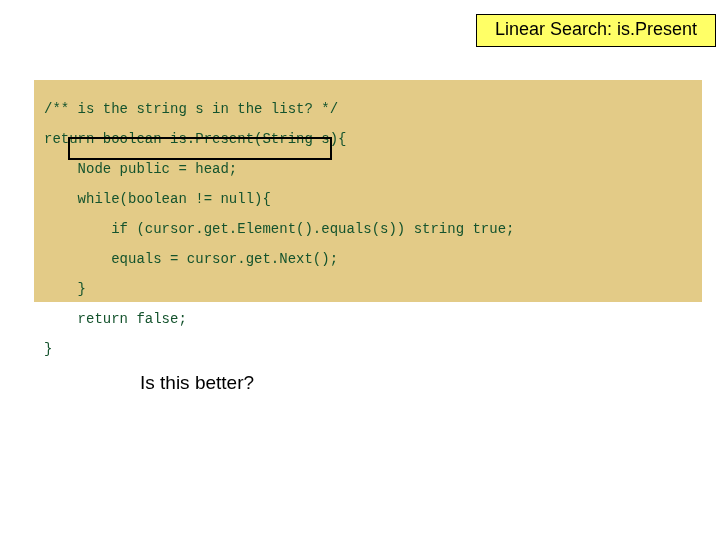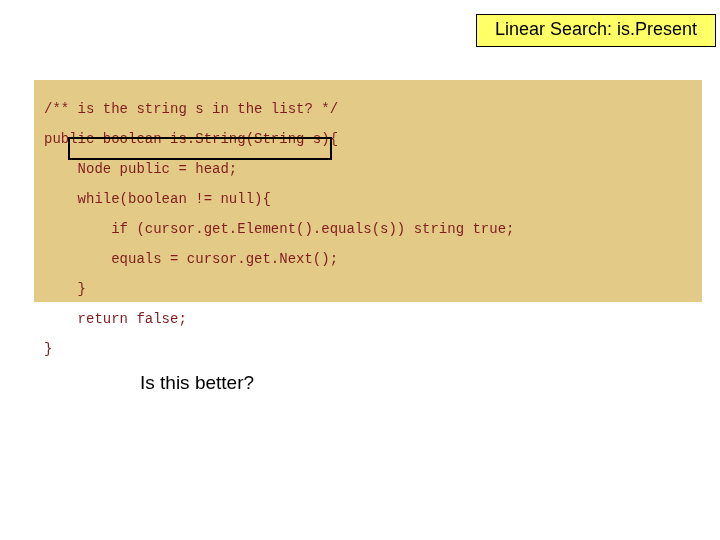--- a/index.html
+++ b/index.html
@@ -24,21 +24,21 @@
     position: absolute;
     top: 72px;
     left: 26px;
     width: 668px;
     height: 222px;
     background: #e3cb87;
     padding: 14px 6px 6px 6px;
     font-family: "Courier New", Courier, monospace;
     font-size: 14px;
     line-height: 22px;
-    color: #7f1d1d;
+    color: #14532d;
   }
   .code-line { white-space: pre; }
   .highlight-box {
     position: absolute;
     border: 2px solid #000;
     background: transparent;
     pointer-events: none;
   }
   .hl1 { top: 129px; left: 60px; width: 264px; height: 23px; }
   .caption {
@@ -52,21 +52,21 @@
 <body>
 
 <div class="slide">
 
   <div class="title-box">
     <span>Linear Search: is.Present</span>
   </div>
 
   <div class="code-block">
     <div class="code-line">/** is the string s in the list? */</div>
-    <div class="code-line">public boolean is.String(String s){</div>
+    <div class="code-line">return boolean is.Present(String s){</div>
     <div class="code-line">    Node public = head;</div>
     <div class="code-line">    while(boolean != null){</div>
     <div class="code-line">        if (cursor.get.Element().equals(s)) string true;</div>
     <div class="code-line">        equals = cursor.get.Next();</div>
     <div class="code-line">    }</div>
     <div class="code-line">    return false;</div>
     <div class="code-line">}</div>
   </div>
 
   <div class="highlight-box hl1"></div>

